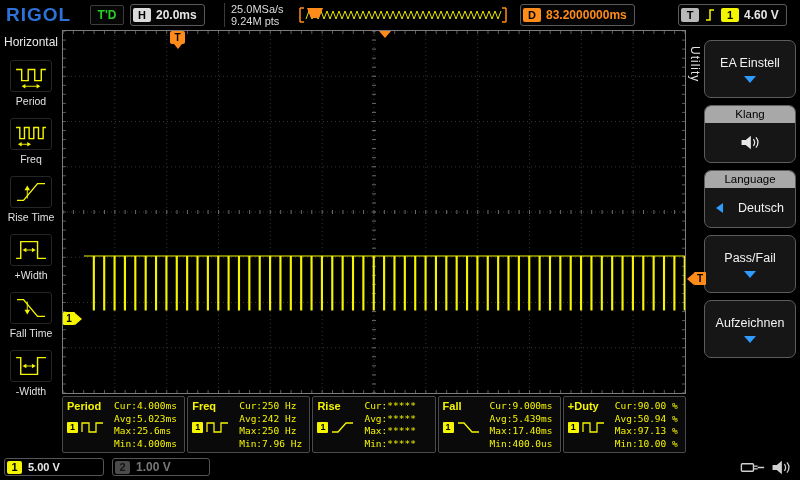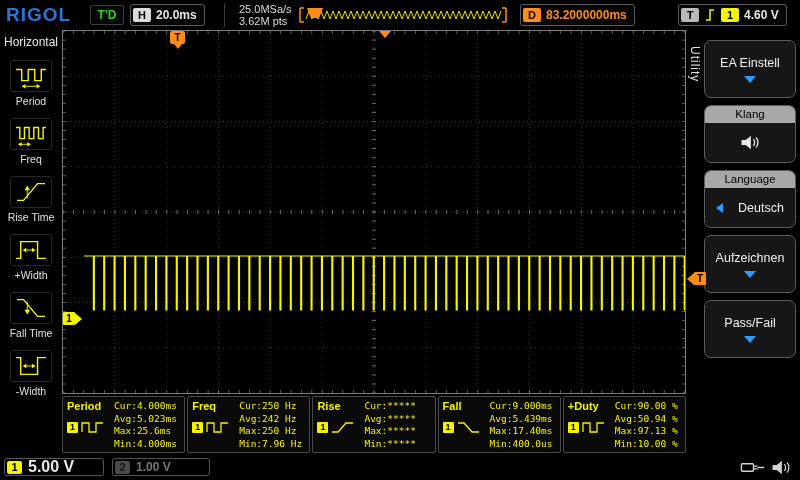--- a/index.html
+++ b/index.html
@@ -13,21 +13,21 @@
   .hbox{left:130px;}
   .dbox{left:520px;}
   .tbox{left:678px;}
   .tab{display:inline-block;min-width:16px;height:14px;border-radius:2px;font-size:11px;font-weight:bold;text-align:center;line-height:14px;padding:0 1px;}
   .tab-white{background:#dcdcdc;color:#000;}
   .tab-orange{background:#ff8c1a;color:#000;}
   .tab-grey{background:#b9b9b9;color:#000;}
   .tab-yellow{background:#f5f500;color:#000;}
   .hval{color:#e6e6e6;font-size:12px;font-weight:bold;white-space:nowrap;}
   .oval{color:#ff8c1a;font-size:12px;font-weight:bold;white-space:nowrap;}
-  .srate{position:absolute;left:224px;top:3px;font-size:11px;color:#dcdcdc;line-height:12px;padding-left:14px;border-left:1px solid #3a3a3a;}
+  .srate{position:absolute;left:224px;top:3px;font-size:11px;color:#dcdcdc;line-height:12px;padding-left:6px;border-left:1px solid #3a3a3a;}
   .posbar{position:absolute;left:298px;top:6px;width:210px;height:18px;}
   .edge-icon{width:12px;height:16px;color:#f5f500;display:inline-block;}
   .edge-icon svg{width:12px;height:16px;display:block;}
 
   
   .left-sidebar{position:absolute;left:0;top:30px;width:62px;height:425px;background:#000;}
   .lm-title{text-align:center;color:#eaeaea;font-size:12px;margin-top:5px;}
   .lm-item{display:flex;flex-direction:column;align-items:center;margin-top:11px;cursor:pointer;}
   .lm-icon{width:40px;height:30px;color:#f5f500;border:1px solid #262626;border-radius:3px;display:flex;align-items:center;justify-content:center;}
   .lm-icon svg{width:36px;height:28px;display:block;}
@@ -76,21 +76,21 @@
   .bvalue{color:#f2f2f2;font-size:12.5px;padding-left:9px;}
 
   
   .statusbar{position:absolute;left:0;top:455px;width:800px;height:25px;background:#000;}
   .chbox{position:absolute;top:3px;height:18px;border:1px solid #555;border-radius:3px;display:flex;align-items:center;gap:6px;padding:0 9px 0 2px;box-sizing:border-box;}
   .ch1{left:4px;min-width:100px;}
   .ch2{left:112px;min-width:98px;}
   .chtab{width:15px;height:13px;border-radius:2px;font-size:11px;font-weight:bold;text-align:center;line-height:13px;flex:none;}
   .chtab1{background:#f5f500;color:#000;}
   .chtab2{background:#4a4a4a;color:#141414;}
-  .chval1{color:#e8e8e8;font-size:16px;font-weight:bold;}
+  .chval1{color:#e8e8e8;font-size:11px;font-weight:bold;}
   .chval2{color:#787878;font-size:12px;font-weight:bold;}
   .sicon{position:absolute;color:#cfcfcf;}
   .sicon svg{display:block;}
   .usb{right:34px;top:5px;width:26px;height:15px;}
   .usb svg{width:26px;height:15px;}
   .spk{right:8px;top:3px;width:22px;height:19px;}
   .spk svg{width:22px;height:19px;}
 </style>
 </head>
 <body>
@@ -99,21 +99,21 @@
 
   <header class="topbar">
     <div class="logo">RIGOL</div>
     <div class="trig-status">T'D</div>
     <div class="hval-box hbox">
       <span class="tab tab-white">H</span>
       <span class="hval">20.0ms</span>
     </div>
     <div class="srate">
       <div>25.0MSa/s</div>
-      <div>3.62M pts</div>
+      <div>9.24M pts</div>
     </div>
     <div class="posbar" id="posbar"><svg viewBox="0 0 210 18" width="210" height="18">
           <path d="M2 2 H6 M2 2 V16 M2 16 H6 M208 2 H204 M208 2 V16 M208 16 H204" stroke="#ff8c1a" stroke-width="1.5" fill="none"></path>
           <path d="M8 13 L11 5 L14 13 L17 5 L20 13 L23 5 L26 13 L29 5 L32 13 L35 5 L38 13 L41 5 L44 13 L47 5 L50 13 L53 5 L56 13 L59 5 L62 13 L65 5 L68 13 L71 5 L74 13 L77 5 L80 13 L83 5 L86 13 L89 5 L92 13 L95 5 L98 13 L101 5 L104 13 L107 5 L110 13 L113 5 L116 13 L119 5 L122 13 L125 5 L128 13 L131 5 L134 13 L137 5 L140 13 L143 5 L146 13 L149 5 L152 13 L155 5 L158 13 L161 5 L164 13 L167 5 L170 13 L173 5 L176 13 L179 5 L182 13 L185 5 L188 13 L191 5 L194 13 L197 5 L200 13 L203 5" fill="none" stroke="#e8e500" stroke-width="1"></path>
           <polygon points="9,2 25,2 21,12 13,12" fill="#ff8c1a"></polygon>
         </svg></div>
     <div class="hval-box dbox">
       <span class="tab tab-orange">D</span>
       <span class="oval">83.2000000ms</span>
     </div>
@@ -659,25 +659,25 @@
           </div>
         </div>
         <div class="rbtn rbtn-selector">
           <div class="strip">Language</div>
           <div class="bcontent">
             <span class="arrow-left"></span>
             <span class="bvalue">Deutsch</span>
           </div>
         </div>
         <div class="rbtn rbtn-dropdown">
+          <div class="blabel">Pass/Fail</div>
+          <div class="arrow-down"></div>
+        </div>
+        <div class="rbtn rbtn-dropdown">
           <div class="blabel">Aufzeichnen</div>
-          <div class="arrow-down"></div>
-        </div>
-        <div class="rbtn rbtn-dropdown">
-          <div class="blabel">Pass/Fail</div>
           <div class="arrow-down"></div>
         </div>
       </div>
   </aside>
 
   <footer class="statusbar">
     <div class="chbox ch1">
       <span class="chtab chtab1">1</span>
       <span class="chval1">5.00 V</span>
     </div>

